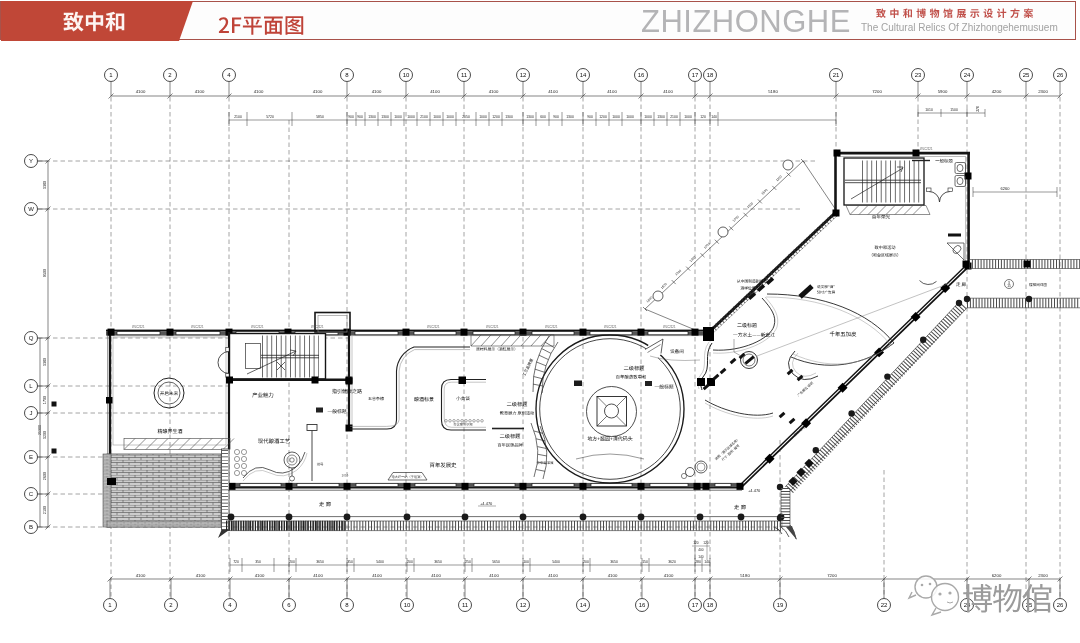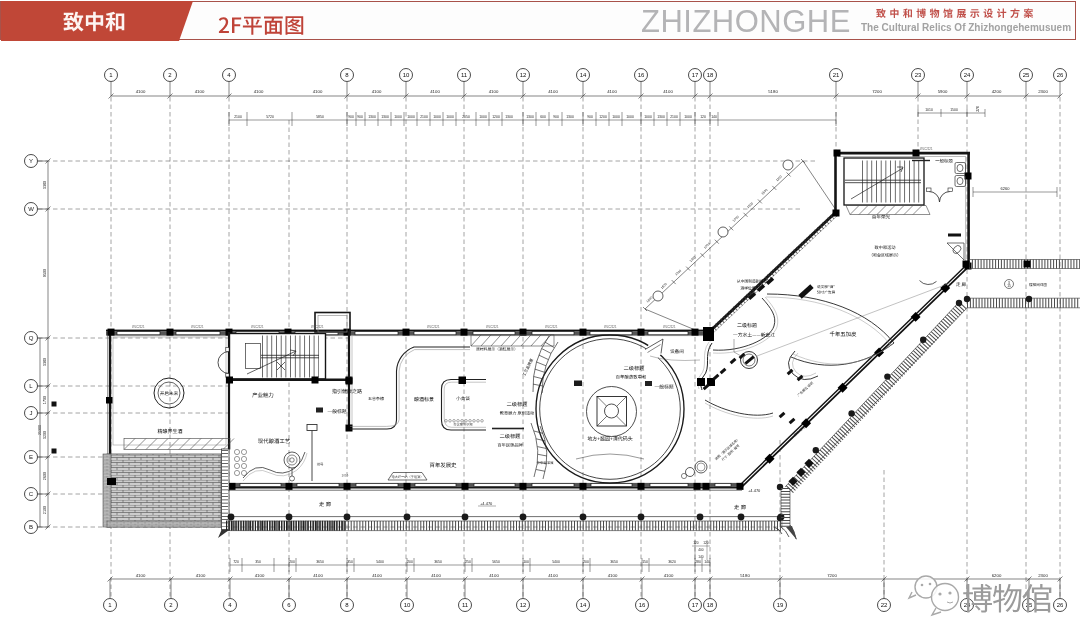--- a/index.html
+++ b/index.html
@@ -1097,13 +1097,13 @@
 <svg style="position:absolute;left:210px;top:0" width="140" height="42">
       <path fill="#bf4338" d="M8.92 33.00H18.92V30.92H15.04C14.28 30.92 13.31 31.00 12.52 31.09C15.79 27.96 18.19 24.87 18.19 21.89C18.19 19.10 16.36 17.25 13.52 17.25C11.49 17.25 10.12 18.11 8.80 19.56L10.16 20.90C11.00 19.94 12.01 19.20 13.21 19.20C14.95 19.20 15.81 20.34 15.81 22.02C15.81 24.56 13.48 27.56 8.92 31.59Z M22.01 33.00H24.44V26.34H30.18V24.31H24.44V19.58H31.16V17.52H22.01Z M35.38 20.00C36.14 21.49 36.88 23.45 37.15 24.66L39.06 24.03C38.79 22.81 37.97 20.92 37.19 19.48ZM47.48 19.39C47.00 20.84 46.12 22.88 45.38 24.14L47.12 24.68C47.88 23.49 48.82 21.62 49.60 19.96ZM32.89 25.55V27.54H41.31V34.74H43.36V27.54H51.87V25.55H43.36V18.61H50.65V16.64H34.00V18.61H41.31V25.55Z M61.28 26.15H65.18V28.19H61.28ZM61.28 24.58V22.63H65.18V24.58ZM61.28 29.77H65.18V31.84H61.28ZM54.01 16.58V18.47H61.93C61.80 19.22 61.63 20.04 61.45 20.78H54.91V34.76H56.85V33.67H69.76V34.76H71.78V20.78H63.50L64.24 18.47H72.78V16.58ZM56.85 31.84V22.63H59.47V31.84ZM69.76 31.84H66.99V22.63H69.76Z M81.56 27.25C83.28 27.60 85.47 28.36 86.67 28.95L87.48 27.67C86.27 27.10 84.10 26.43 82.38 26.09ZM79.55 29.93C82.47 30.27 86.10 31.11 88.11 31.84L89.00 30.42C86.90 29.70 83.31 28.93 80.47 28.61ZM75.52 16.14V34.78H77.43V33.95H91.24V34.78H93.22V16.14ZM77.43 32.18V17.94H91.24V32.18ZM82.49 18.15C81.44 19.79 79.65 21.39 77.89 22.39C78.27 22.69 78.94 23.28 79.23 23.59C79.78 23.23 80.32 22.81 80.87 22.35C81.44 22.92 82.09 23.45 82.82 23.93C81.14 24.66 79.29 25.23 77.53 25.57C77.87 25.92 78.27 26.70 78.45 27.18C80.45 26.70 82.59 25.94 84.50 24.94C86.20 25.82 88.11 26.51 90.03 26.91C90.26 26.47 90.76 25.78 91.14 25.42C89.42 25.12 87.69 24.62 86.14 23.97C87.65 22.96 88.93 21.77 89.82 20.40L88.70 19.73L88.41 19.81H83.33C83.62 19.45 83.89 19.08 84.12 18.70ZM81.98 21.30 87.00 21.32C86.31 21.98 85.43 22.58 84.44 23.13C83.47 22.58 82.66 21.98 81.98 21.30Z"></path>
     </svg>
 
 <div style="position:absolute;left:641px;top:4px;font-family:'Liberation Sans',sans-serif;font-size:31px;color:#b4b4b6;letter-spacing:0.5px">ZHIZHONGHE</div>
 
 <svg style="position:absolute;left:870px;top:0" width="210" height="42">
       <path fill="#c0504a" d="M11.91 8.50C11.72 9.72 11.38 10.91 10.88 11.84C10.64 11.36 10.30 10.82 9.99 10.38L9.07 10.82C9.20 11.03 9.34 11.26 9.47 11.50L8.13 11.59C8.35 11.14 8.57 10.62 8.78 10.14H10.94V9.05H6.36V10.14H7.49C7.35 10.63 7.17 11.19 6.98 11.66L6.25 11.69L6.38 12.79C7.38 12.70 8.70 12.60 9.97 12.48L10.11 12.86L10.24 12.80C10.52 12.99 11.02 13.40 11.22 13.61C11.36 13.43 11.50 13.24 11.63 13.03C11.84 13.82 12.10 14.54 12.42 15.18C12.03 15.67 11.56 16.08 10.98 16.42L10.94 15.60L9.18 15.84V14.84H10.72V13.76H9.18V12.81H8.04V13.76H6.59V14.84H8.04V16.00L6.27 16.21L6.44 17.43C7.48 17.28 8.84 17.08 10.19 16.87C10.40 17.14 10.72 17.65 10.83 17.92C11.76 17.49 12.50 16.95 13.09 16.28C13.59 16.95 14.20 17.50 14.97 17.90C15.16 17.58 15.53 17.09 15.80 16.85C15.00 16.48 14.36 15.92 13.85 15.22C14.44 14.20 14.81 12.95 15.05 11.44H15.60V10.33H12.77C12.92 9.81 13.04 9.26 13.14 8.70ZM12.40 11.44H13.80C13.66 12.40 13.45 13.23 13.14 13.95C12.81 13.20 12.57 12.36 12.40 11.46Z M23.74 8.50V10.24H20.28V15.31H21.48V14.76H23.74V17.89H25.01V14.76H27.28V15.26H28.54V10.24H25.01V8.50ZM21.48 13.58V11.42H23.74V13.58ZM27.28 13.58H25.01V11.42H27.28Z M37.96 9.44V17.41H39.13V16.61H40.74V17.34H41.98V9.44ZM39.13 15.46V10.59H40.74V15.46ZM36.96 8.59C36.04 8.96 34.58 9.27 33.27 9.45C33.40 9.71 33.55 10.13 33.60 10.39C34.06 10.34 34.54 10.27 35.03 10.19V11.48H33.24V12.59H34.74C34.35 13.70 33.71 14.85 33.02 15.58C33.22 15.88 33.51 16.36 33.63 16.70C34.16 16.12 34.64 15.26 35.03 14.32V17.88H36.23V14.17C36.56 14.64 36.89 15.15 37.08 15.49L37.77 14.49C37.55 14.22 36.62 13.14 36.23 12.75V12.59H37.70V11.48H36.23V9.95C36.77 9.83 37.29 9.69 37.74 9.53Z M50.05 10.92V14.12H53.33V14.59H49.39V15.55H50.86L50.28 15.96C50.72 16.35 51.25 16.92 51.48 17.29L52.34 16.65C52.12 16.32 51.68 15.89 51.28 15.55H53.33V16.78C53.33 16.89 53.29 16.92 53.16 16.93C53.02 16.93 52.56 16.93 52.16 16.92C52.30 17.20 52.44 17.60 52.48 17.90C53.16 17.90 53.65 17.90 54.01 17.74C54.38 17.59 54.47 17.32 54.47 16.81V15.55H55.92V14.59H54.47V14.12H55.47V10.92H53.27V10.51H55.83V9.57H55.17L55.45 9.22C55.15 8.99 54.57 8.67 54.13 8.47L53.60 9.09C53.86 9.23 54.17 9.40 54.43 9.57H53.27V8.50H52.13V9.57H49.59V10.51H52.13V10.92ZM47.59 8.50V11.02H46.50V12.11H47.59V17.89H48.77V12.11H49.77V11.02H48.77V8.50ZM51.12 12.88H52.13V13.35H51.12ZM53.27 12.88H54.36V13.35H53.27ZM51.12 11.69H52.13V12.15H51.12ZM53.27 11.69H54.36V12.15H53.27Z M64.76 8.50C64.46 9.98 63.90 11.42 63.11 12.29C63.36 12.44 63.82 12.78 64.01 12.97C64.40 12.48 64.76 11.87 65.06 11.17H65.57C65.12 12.63 64.34 14.12 63.34 14.90C63.66 15.07 64.04 15.35 64.27 15.57C65.28 14.62 66.13 12.81 66.56 11.17H67.04C66.52 13.52 65.52 15.81 63.92 16.96C64.25 17.13 64.67 17.43 64.89 17.66C66.51 16.33 67.55 13.71 68.05 11.17H68.09C67.93 14.78 67.75 16.15 67.49 16.47C67.37 16.62 67.28 16.66 67.13 16.66C66.94 16.66 66.60 16.66 66.23 16.62C66.42 16.95 66.54 17.45 66.56 17.79C67.00 17.81 67.42 17.81 67.70 17.76C68.04 17.69 68.25 17.58 68.49 17.24C68.87 16.73 69.05 15.09 69.24 10.60C69.25 10.46 69.26 10.06 69.26 10.06H65.48C65.62 9.62 65.75 9.17 65.85 8.71ZM60.34 9.08C60.26 10.26 60.09 11.51 59.77 12.32C60.00 12.44 60.44 12.71 60.62 12.86C60.76 12.50 60.89 12.06 61.00 11.58H61.66V13.50C60.99 13.69 60.36 13.85 59.87 13.96L60.16 15.11L61.66 14.66V17.90H62.76V14.33L63.84 13.99L63.69 12.94L62.76 13.20V11.58H63.60V10.44H62.76V8.51H61.66V10.44H61.20C61.26 10.04 61.31 9.64 61.35 9.24Z M74.25 8.50C74.07 9.91 73.73 11.35 73.21 12.25C73.45 12.43 73.90 12.84 74.09 13.05C74.40 12.49 74.68 11.76 74.90 10.96H75.73C75.62 11.35 75.51 11.72 75.40 12.00L76.33 12.30C76.57 11.78 76.84 10.98 77.03 10.24V11.46H77.46V17.88H78.62V17.54H81.10V17.84H82.26V14.57H78.62V13.98H81.83V11.46H82.53V9.64H79.97L80.61 9.44C80.53 9.16 80.34 8.73 80.14 8.43L78.99 8.75C79.14 9.02 79.28 9.36 79.35 9.64H77.03V10.07L76.28 9.87L76.10 9.91H75.16C75.24 9.52 75.32 9.12 75.38 8.72ZM78.62 16.53V15.56H81.10V16.53ZM78.62 12.16H80.72V13.03H78.62ZM78.62 11.22H78.17V10.66H81.32V11.22ZM74.59 17.88C74.78 17.65 75.12 17.40 77.04 16.07C76.94 15.83 76.79 15.35 76.73 15.02L75.74 15.67V12.18H74.58V15.84C74.58 16.42 74.18 16.87 73.93 17.07C74.13 17.24 74.47 17.65 74.59 17.88Z M88.84 16.67 89.01 17.76C90.06 17.60 91.45 17.40 92.76 17.19L92.72 16.38C93.37 17.11 94.24 17.62 95.38 17.91C95.53 17.60 95.84 17.15 96.09 16.92C95.40 16.79 94.81 16.58 94.32 16.29C94.74 16.07 95.22 15.79 95.62 15.50L94.92 15.02H95.97V14.01H94.09V13.32H95.53V12.32H94.09V11.67H95.44V8.93H87.69V11.90C87.69 13.50 87.62 15.77 86.62 17.31C86.92 17.42 87.45 17.74 87.69 17.92C88.75 16.27 88.91 13.66 88.91 11.90V11.67H90.37V12.32H89.11V13.32H90.37V14.01H88.84V15.02H89.87V16.55ZM91.47 13.32H92.97V14.01H91.47ZM91.47 12.32V11.67H92.97V12.32ZM90.97 15.02H91.85C92.04 15.45 92.28 15.84 92.55 16.18L90.97 16.40ZM92.99 15.02H94.55C94.26 15.24 93.88 15.49 93.54 15.70C93.32 15.49 93.14 15.27 92.99 15.02ZM88.91 9.95H94.23V10.65H88.91Z M101.77 13.48C101.41 14.52 100.75 15.59 100.02 16.25C100.33 16.41 100.88 16.76 101.13 16.97C101.84 16.22 102.59 15.01 103.04 13.81ZM106.51 13.91C107.16 14.89 107.84 16.18 108.06 17.00L109.31 16.46C109.03 15.60 108.30 14.37 107.64 13.45ZM101.25 9.15V10.34H108.34V9.15ZM100.34 11.56V12.75H104.18V16.46C104.18 16.60 104.11 16.65 103.93 16.65C103.74 16.66 103.02 16.65 102.45 16.62C102.63 16.98 102.82 17.53 102.88 17.90C103.75 17.90 104.41 17.88 104.88 17.69C105.35 17.50 105.49 17.16 105.49 16.49V12.75H109.28V11.56Z M114.20 9.36C114.75 9.84 115.45 10.53 115.77 10.98L116.59 10.15C116.25 9.72 115.51 9.07 114.97 8.63ZM113.55 11.59V12.74H114.75V15.76C114.75 16.23 114.47 16.58 114.25 16.74C114.45 16.97 114.75 17.47 114.85 17.76C115.02 17.52 115.36 17.23 117.21 15.66C117.07 15.44 116.86 14.98 116.76 14.66L115.90 15.39V11.59ZM117.89 8.83V9.91C117.89 10.60 117.74 11.33 116.47 11.86C116.70 12.03 117.12 12.50 117.26 12.74C118.70 12.08 119.01 10.95 119.01 9.94H120.35V11.00C120.35 12.00 120.55 12.43 121.54 12.43C121.69 12.43 122.03 12.43 122.19 12.43C122.41 12.43 122.65 12.42 122.81 12.35C122.76 12.08 122.74 11.65 122.71 11.36C122.58 11.40 122.33 11.42 122.17 11.42C122.05 11.42 121.76 11.42 121.66 11.42C121.51 11.42 121.48 11.31 121.48 11.02V8.83ZM120.83 13.96C120.54 14.53 120.14 15.01 119.65 15.41C119.14 15.00 118.73 14.51 118.42 13.96ZM117.01 12.85V13.96H117.76L117.32 14.11C117.69 14.85 118.15 15.50 118.70 16.05C118.00 16.42 117.20 16.68 116.32 16.84C116.53 17.09 116.77 17.57 116.87 17.88C117.89 17.64 118.82 17.30 119.62 16.80C120.36 17.30 121.22 17.67 122.22 17.91C122.37 17.58 122.69 17.10 122.95 16.84C122.07 16.68 121.29 16.41 120.61 16.05C121.39 15.32 121.99 14.36 122.36 13.11L121.62 12.80L121.42 12.85Z M127.75 9.38C128.32 9.85 129.06 10.52 129.40 10.96L130.21 10.09C129.85 9.66 129.07 9.03 128.52 8.60ZM126.98 11.59V12.78H128.44V15.80C128.44 16.25 128.12 16.58 127.89 16.73C128.09 16.99 128.39 17.54 128.48 17.85C128.67 17.60 129.04 17.32 131.06 15.85C130.94 15.60 130.75 15.09 130.68 14.74L129.66 15.46V11.59ZM132.67 8.55V11.66H130.27V12.91H132.67V17.90H133.96V12.91H136.27V11.66H133.96V8.55Z M144.32 8.46V10.11H140.47V11.25H143.34C143.24 13.40 143.00 15.70 140.29 16.95C140.61 17.21 140.97 17.64 141.14 17.97C143.15 16.95 143.99 15.39 144.37 13.69H147.13C146.99 15.52 146.81 16.39 146.55 16.61C146.42 16.72 146.28 16.74 146.06 16.74C145.77 16.74 145.07 16.74 144.37 16.67C144.60 17.01 144.78 17.51 144.80 17.85C145.47 17.88 146.14 17.88 146.53 17.85C146.99 17.80 147.30 17.71 147.61 17.38C148.01 16.94 148.22 15.82 148.40 13.08C148.42 12.92 148.43 12.56 148.43 12.56H144.56C144.61 12.12 144.65 11.68 144.67 11.25H149.54V10.11H145.57V8.46Z M153.86 14.65V15.64H156.92C156.06 16.19 154.81 16.62 153.61 16.83C153.86 17.06 154.19 17.51 154.35 17.80C155.59 17.50 156.85 16.91 157.77 16.17V17.89H158.97V16.11C159.92 16.89 161.21 17.49 162.47 17.79C162.64 17.48 162.98 17.02 163.24 16.77C162.03 16.58 160.77 16.17 159.89 15.64H162.97V14.65H158.97V13.96H158.03C158.46 13.86 158.83 13.74 159.15 13.60C160.13 13.89 161.04 14.19 161.65 14.44L162.36 13.60C161.80 13.39 161.05 13.15 160.24 12.93C160.58 12.62 160.83 12.26 161.02 11.84H162.78V10.90H158.09L158.43 10.43L157.48 10.16H161.56V10.71H162.71V9.18H159.00V8.51H157.79V9.18H154.11V10.71H155.22V10.16H157.28L156.74 10.90H154.04V11.84H156.02C155.74 12.18 155.47 12.51 155.24 12.77L156.37 13.08L156.50 12.93L157.44 13.14C156.66 13.30 155.65 13.41 154.30 13.48C154.45 13.73 154.64 14.14 154.69 14.41C155.94 14.32 156.95 14.20 157.77 14.02V14.65ZM157.37 11.84H159.73C159.56 12.14 159.32 12.39 158.97 12.60C158.33 12.44 157.69 12.30 157.10 12.19Z"></path>
     </svg>
 
-<div style="position:absolute;left:861px;top:22px;white-space:nowrap;font-family:'Liberation Sans',sans-serif;font-size:10px;font-weight:bold;color:#a2a2a2">The Cultural Relics Of Zhizhongehemusuem</div>
+<div style="position:absolute;left:861px;top:22px;white-space:nowrap;font-family:'Liberation Sans',sans-serif;font-size:10px;font-weight:normal;color:#a2a2a2">The Cultural Relics Of Zhizhongehemusuem</div>
 </div>
 </body></html>

